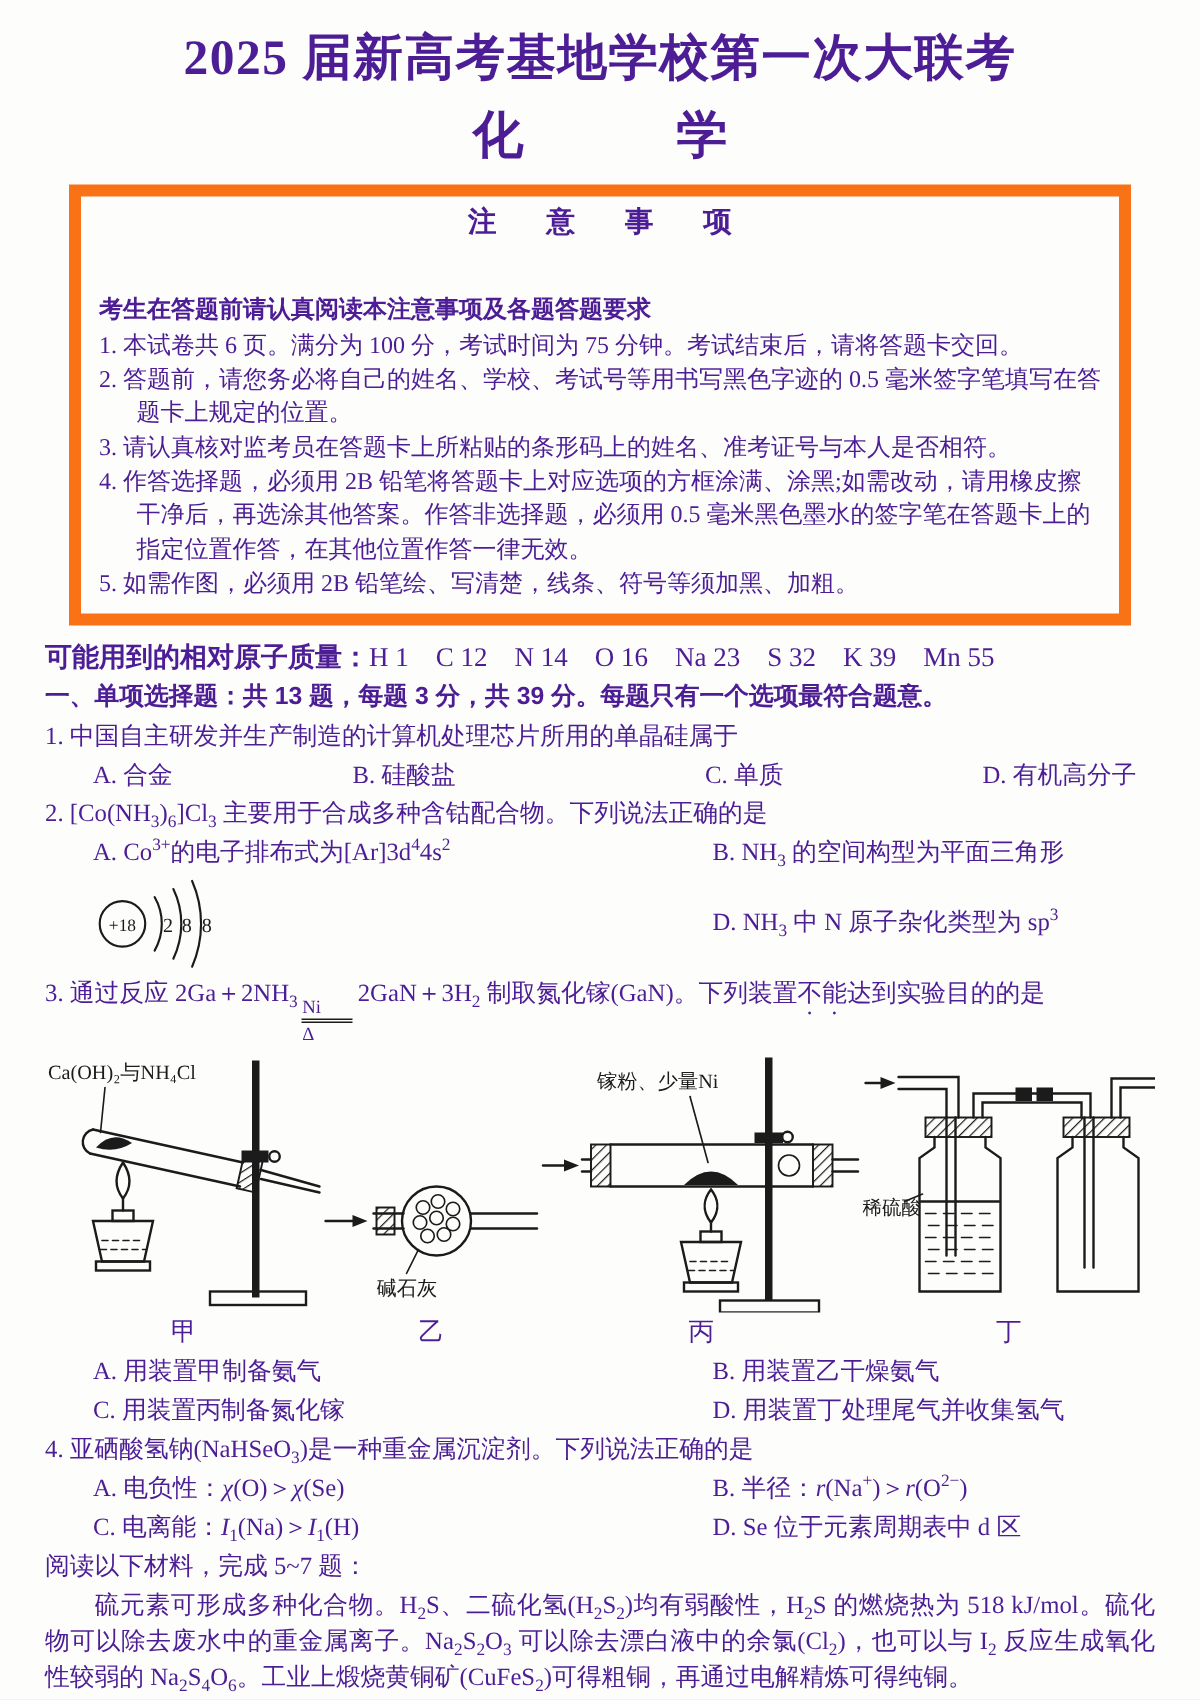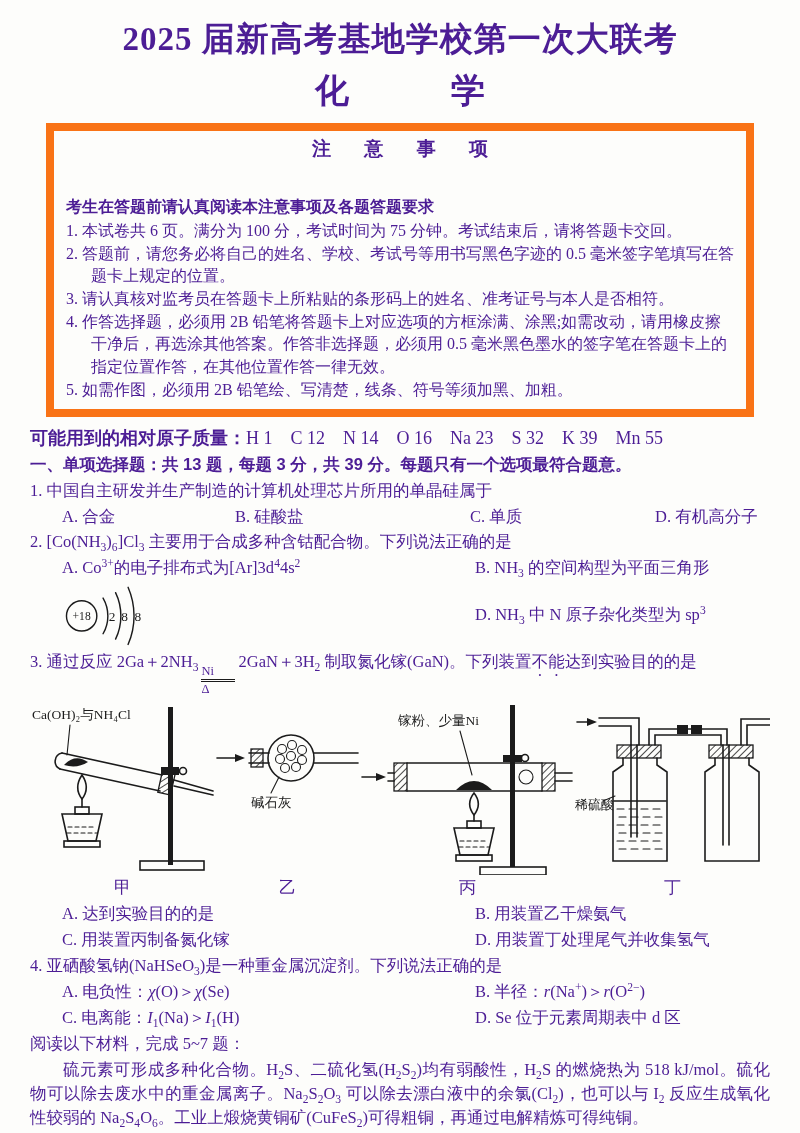--- a/index.html
+++ b/index.html
@@ -25,21 +25,21 @@
   .row2.mid{align-items:center;}
   .lcol.diagram-line{display:flex;align-items:center;gap:6px;}
   sub,sup{font-size:70%;line-height:0;}
   i{font-style:italic;}
   .cond{display:inline-flex;flex-direction:column;align-items:flex-start;vertical-align:-8px;margin:0 3px;font-size:12.5px;line-height:1.05;}
   .cond-line{width:34px;height:3px;border-top:1.6px solid #1b1b1b;border-bottom:1.6px solid #1b1b1b;box-sizing:border-box;margin:1px 0;}
   .emph{-webkit-text-emphasis:filled dot;-webkit-text-emphasis-position:under left;text-emphasis:filled dot;text-emphasis-position:under left;}
   .figs{display:flex;margin:4px 0 0;}
   .fig{display:flex;flex-direction:column;align-items:center;}
   .fig-canvas{height:174px;display:flex;align-items:flex-start;}
-  .fig-canvas.center{align-items:flex-start;}
+  .fig-canvas.center{align-items:flex-end;}
   .fig-cap{font-size:17px;margin-top:1px;}
   .material{margin:1px 0;text-indent:2em;text-align:justify;}
   .read-note{margin:2px 0;}
   .page-footer{text-align:center;font-size:14.5px;margin-top:24px;}
   
   svg .ln{fill:none;stroke:#1b1b1b;stroke-width:1.6;stroke-linecap:round;}
   svg .thin{stroke-width:1.1;}
   svg .blk{fill:#1b1b1b;stroke:none;}
   svg text{font-family:"Liberation Serif","DejaVu Serif",serif;fill:#1b1b1b;}
 </style>
@@ -271,21 +271,21 @@
           <path class="ln" d="M172 44 V24 H195"></path>
           <text x="0" y="108" font-size="13">稀硫酸</text>
           <path class="ln thin" d="M28 100 L40 95"></path>
         </svg>
       </div>
       <div class="fig-cap">丁</div>
     </div>
   </div>
 
   <div class="row2">
-    <span class="lcol">A. 达到实验目的的是</span>
+    <span class="lcol">A. 用装置甲制备氨气</span>
     <span class="rcol">B. 用装置乙干燥氨气</span>
   </div>
   <div class="row2">
     <span class="lcol">C. 用装置丙制备氮化镓</span>
     <span class="rcol">D. 用装置丁处理尾气并收集氢气</span>
   </div>
 
   <div class="stem">4. 亚硒酸氢钠(NaHSeO<sub>3</sub>)是一种重金属沉淀剂。下列说法正确的是</div>
   <div class="row2">
     <span class="lcol">A. 电负性：<i>χ</i>(O)＞<i>χ</i>(Se)</span>

